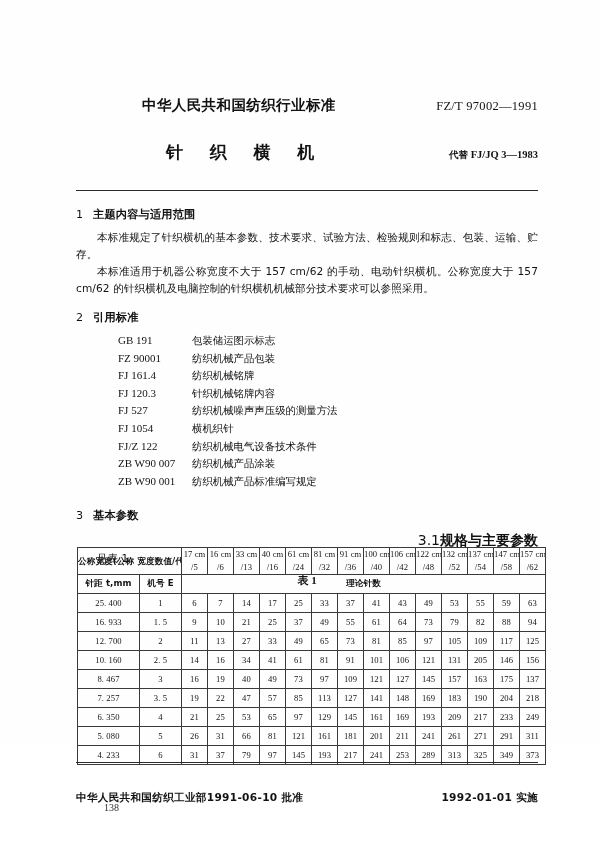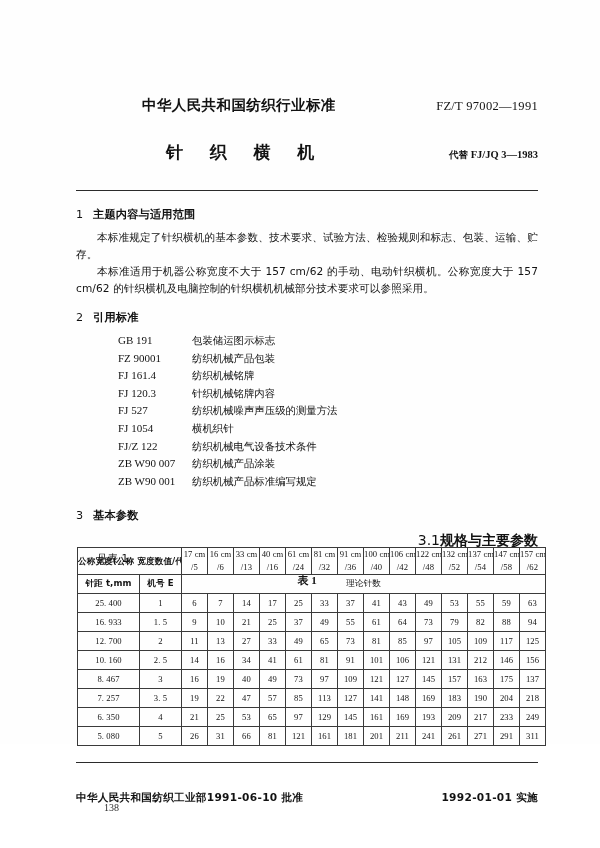--- a/index.html
+++ b/index.html
@@ -197,21 +197,21 @@
   td.hd-unit .u1 { display: block; }
   td.hd-unit .u2 { display: block; }
   td.rowhead {
     font-family: "DejaVu Sans", "Liberation Sans", sans-serif;
     font-weight: bold;
     font-size: 9.2px;
     height: 19px;
   }
   td.theory {
     font-family: "DejaVu Sans", "Liberation Sans", sans-serif;
-    font-weight: normal;
+    font-weight: bold;
     font-size: 9.6px;
     letter-spacing: 7px;
     height: 19px;
   }
   td.pitch { font-size: 9px; }
   td.gauge { font-size: 9px; }
   td.val { font-size: 9px; }
 
   
   .footer-rule {
@@ -449,21 +449,21 @@
           <td class="val">16</td>
           <td class="val">34</td>
           <td class="val">41</td>
           <td class="val">61</td>
           <td class="val">81</td>
           <td class="val">91</td>
           <td class="val">101</td>
           <td class="val">106</td>
           <td class="val">121</td>
           <td class="val">131</td>
-          <td class="val">212</td>
+          <td class="val">205</td>
           <td class="val">146</td>
           <td class="val">156</td>
         </tr>
         <tr>
           <td class="pitch">8. 467</td>
           <td class="gauge">3</td>
           <td class="val">16</td>
           <td class="val">19</td>
           <td class="val">40</td>
           <td class="val">49</td>
@@ -525,20 +525,38 @@
           <td class="val">161</td>
           <td class="val">181</td>
           <td class="val">201</td>
           <td class="val">211</td>
           <td class="val">241</td>
           <td class="val">261</td>
           <td class="val">271</td>
           <td class="val">291</td>
           <td class="val">311</td>
         </tr>
+        <tr>
+          <td class="pitch thick-bot">4. 233</td>
+          <td class="gauge thick-bot">6</td>
+          <td class="val thick-bot">31</td>
+          <td class="val thick-bot">37</td>
+          <td class="val thick-bot">79</td>
+          <td class="val thick-bot">97</td>
+          <td class="val thick-bot">145</td>
+          <td class="val thick-bot">193</td>
+          <td class="val thick-bot">217</td>
+          <td class="val thick-bot">241</td>
+          <td class="val thick-bot">253</td>
+          <td class="val thick-bot">289</td>
+          <td class="val thick-bot">313</td>
+          <td class="val thick-bot">325</td>
+          <td class="val thick-bot">349</td>
+          <td class="val thick-bot">373</td>
+        </tr>
       </tbody>
     </table>
   </div>
 
   <div class="footer-rule"></div>
   <div class="footer">
     <div>中华人民共和国纺织工业部1991-06-10 批准</div>
     <div>1992-01-01 实施</div>
   </div>
   <div class="page-num">138</div>

